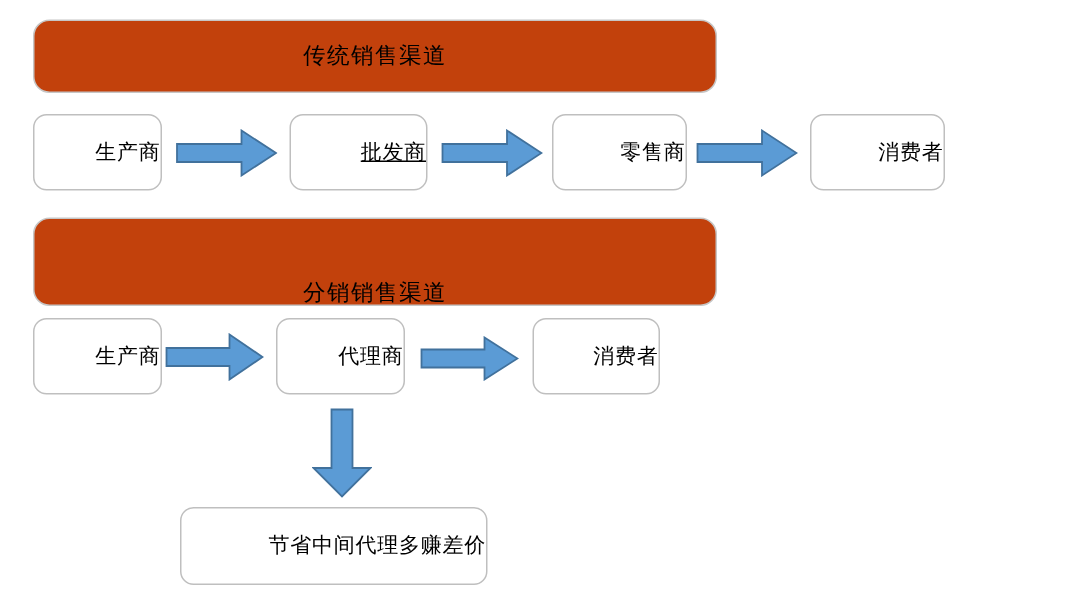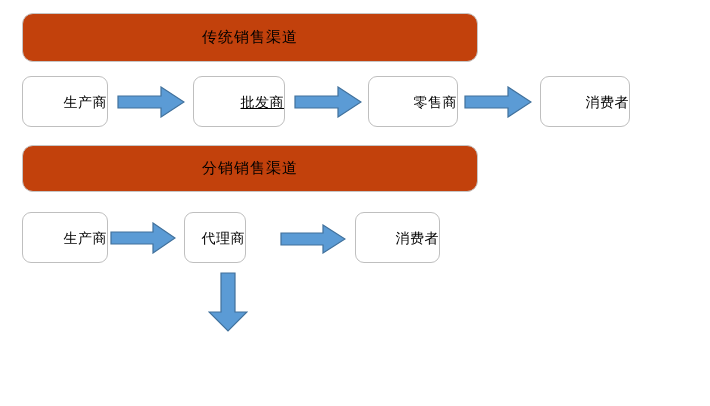--- a/index.html
+++ b/index.html
@@ -100,48 +100,51 @@
   <span class="arrow" style="left:464px; top:86px; width:68px; height:32px;">
     <svg viewBox="0 0 68 32" preserveAspectRatio="none">
       <polygon points="1,10 44,10 44,1 67,16 44,31 44,22 1,22" fill="#5B9BD5" stroke="#41719C" stroke-width="1.2" stroke-linejoin="miter"></polygon>
     </svg>
   </span>
 
   <div class="node" style="left:540px; top:76px; width:90px; height:51px;">
     <span>消费者</span>
   </div>
 
-  <div class="banner" style="left:22px; top:145px; width:456px; height:47px;">
+  <div class="banner" style="left:22px; top:145px; width:456px; height:59px;align-items:flex-end;">
     <span>分销销售渠道</span>
   </div>
 
   <div class="node" style="left:22px; top:212px; width:86px; height:51px;">
     <span>生产商</span>
   </div>
 
   <span class="arrow" style="left:110px; top:222px; width:66px; height:32px;">
     <svg viewBox="0 0 66 32" preserveAspectRatio="none">
       <polygon points="1,10 43,10 43,1 65,16 43,31 43,22 1,22" fill="#5B9BD5" stroke="#41719C" stroke-width="1.2" stroke-linejoin="miter"></polygon>
     </svg>
   </span>
 
-  <div class="node" style="left:184px; top:212px; width:62px; height:51px;">
+  <div class="node" style="left:184px; top:212px; width:86px; height:51px;">
     <span>代理商</span>
   </div>
 
   <span class="arrow" style="left:280px; top:224px; width:66px; height:30px;">
     <svg viewBox="0 0 66 30" preserveAspectRatio="none">
       <polygon points="1,9 43,9 43,1 65,15 43,29 43,21 1,21" fill="#5B9BD5" stroke="#41719C" stroke-width="1.2" stroke-linejoin="miter"></polygon>
     </svg>
   </span>
 
   <div class="node" style="left:355px; top:212px; width:85px; height:51px;">
     <span>消费者</span>
   </div>
 
   <span class="arrow" style="left:208px; top:272px; width:40px; height:60px;">
     <svg viewBox="0 0 40 60" preserveAspectRatio="none">
       <polygon points="13,1 27,1 27,40 39,40 20,59 1,40 13,40" fill="#5B9BD5" stroke="#41719C" stroke-width="1.2" stroke-linejoin="miter"></polygon>
     </svg>
   </span>
 
+  <div class="node" style="left:120px; top:338px; width:205px; height:52px;">
+    <span>节省中间代理多赚差价</span>
+  </div>
 
 </div>
 
 </body></html>

